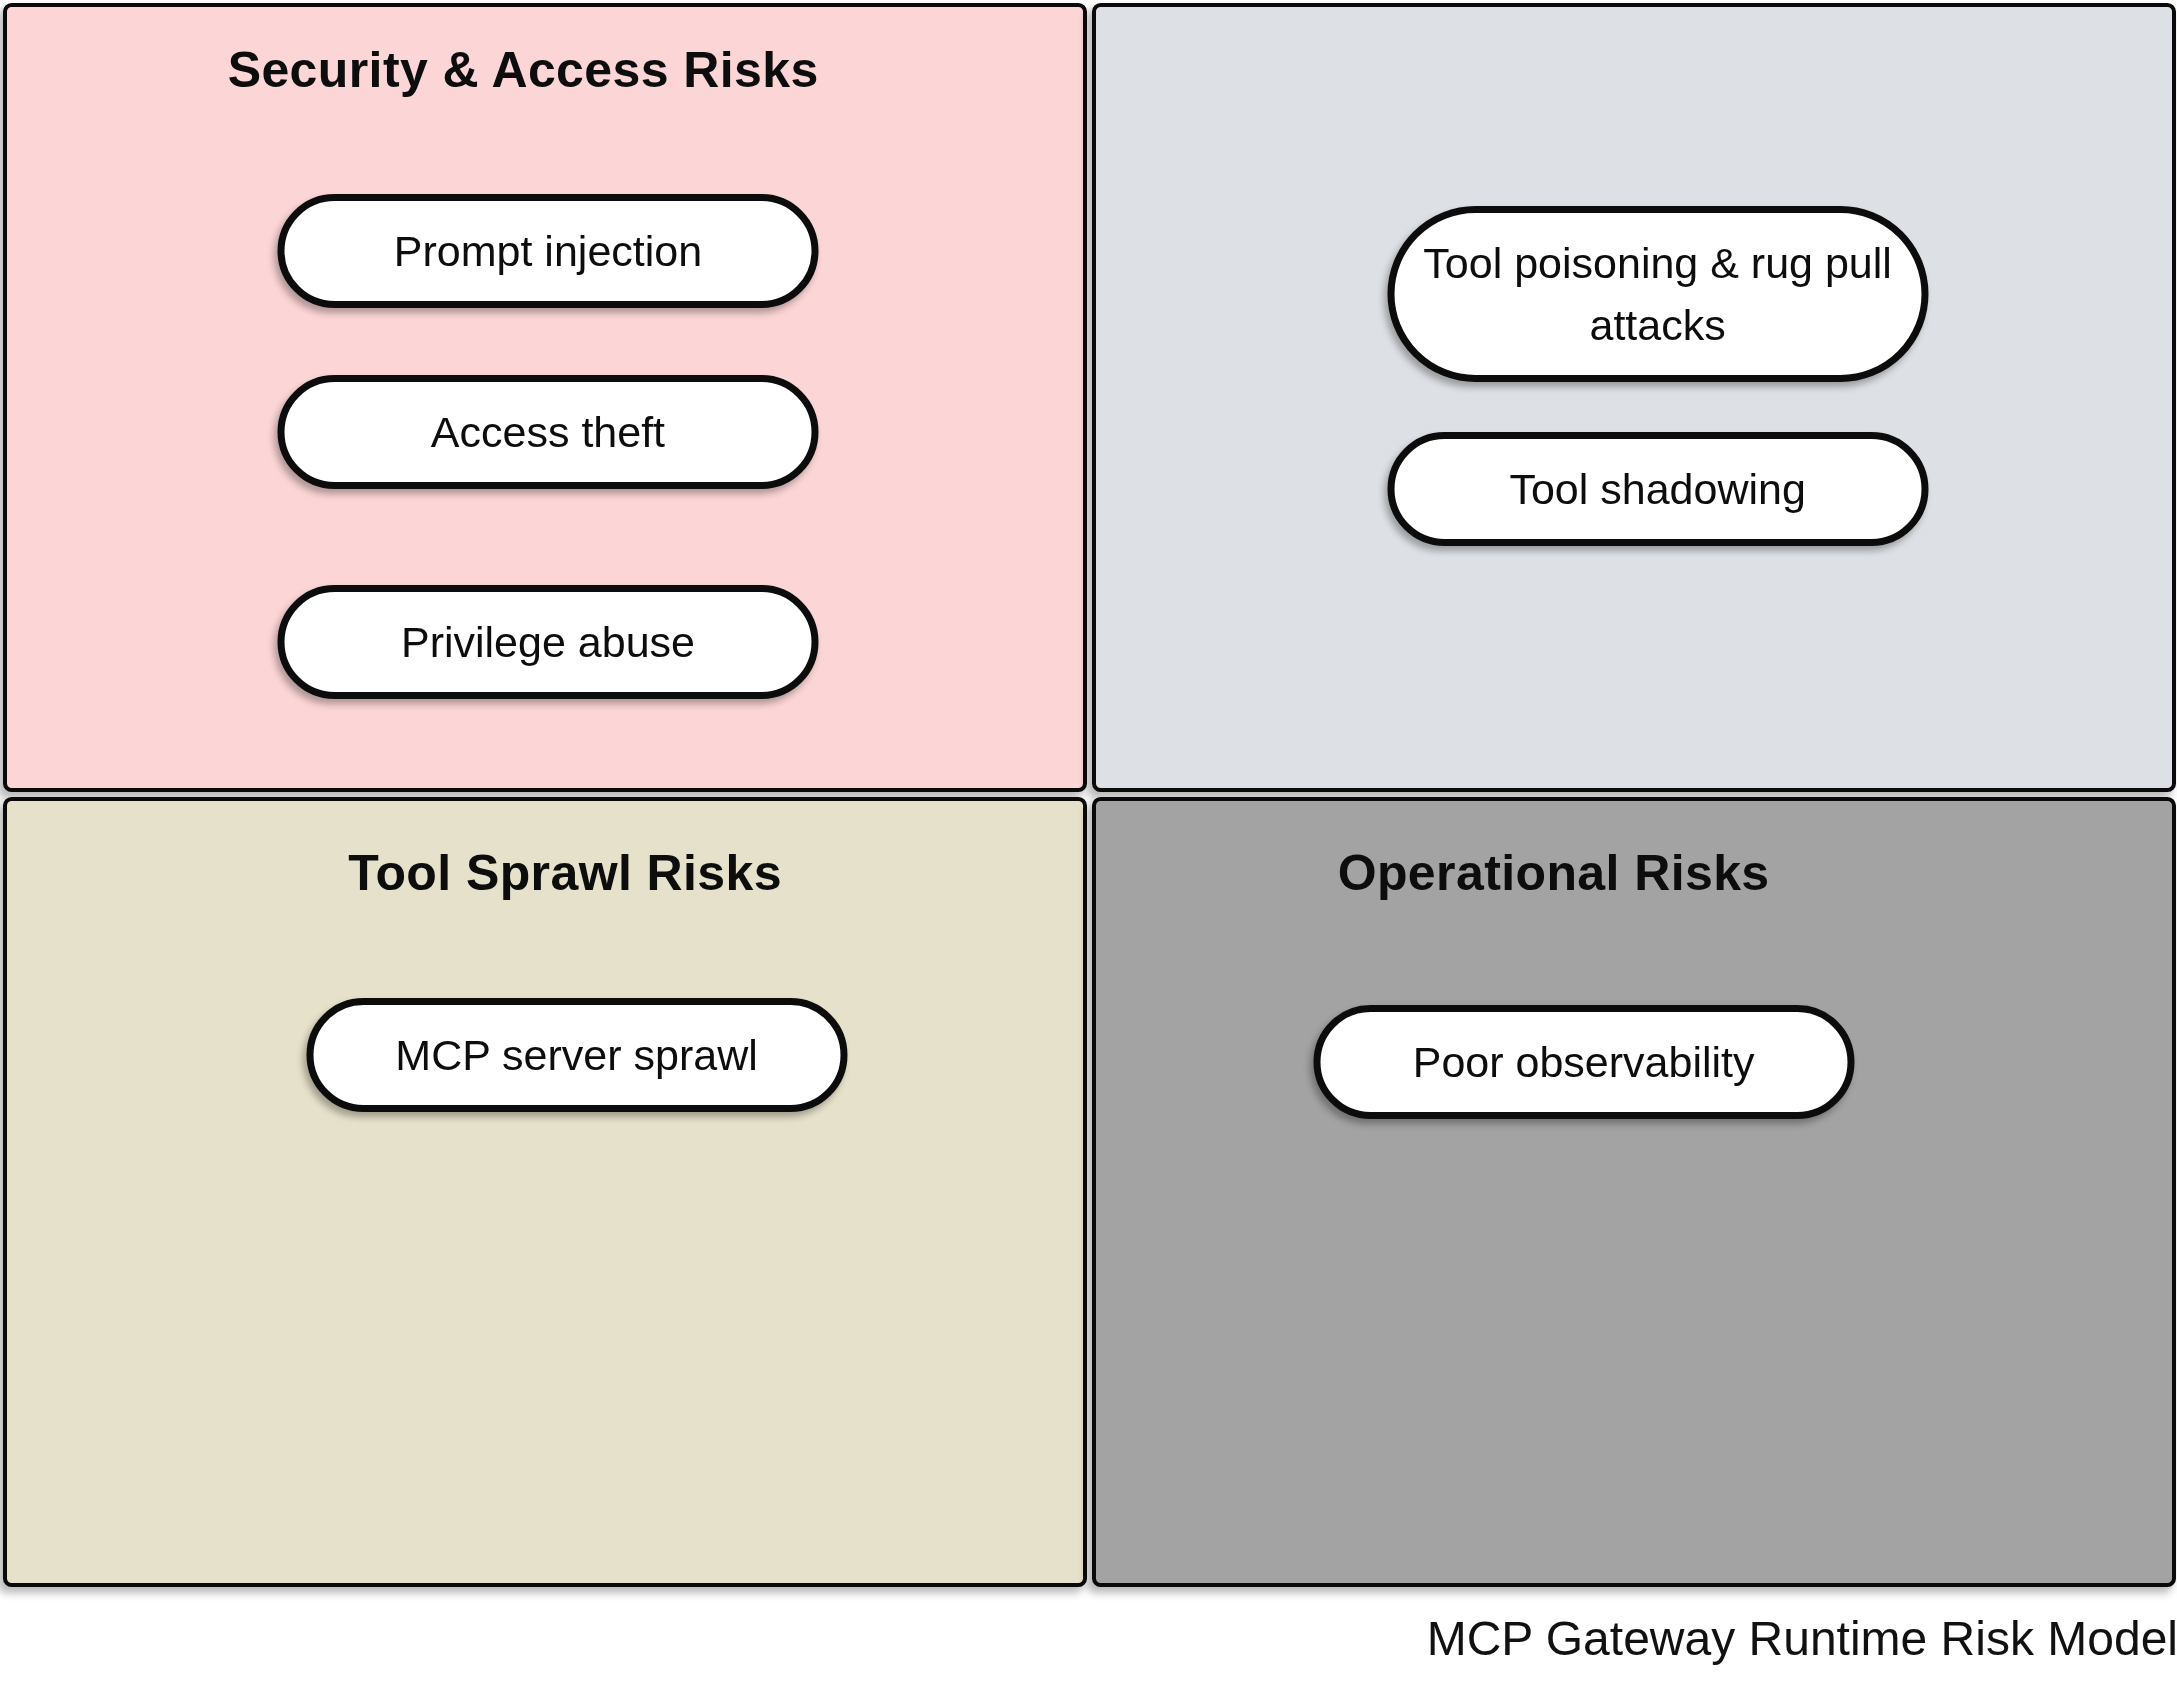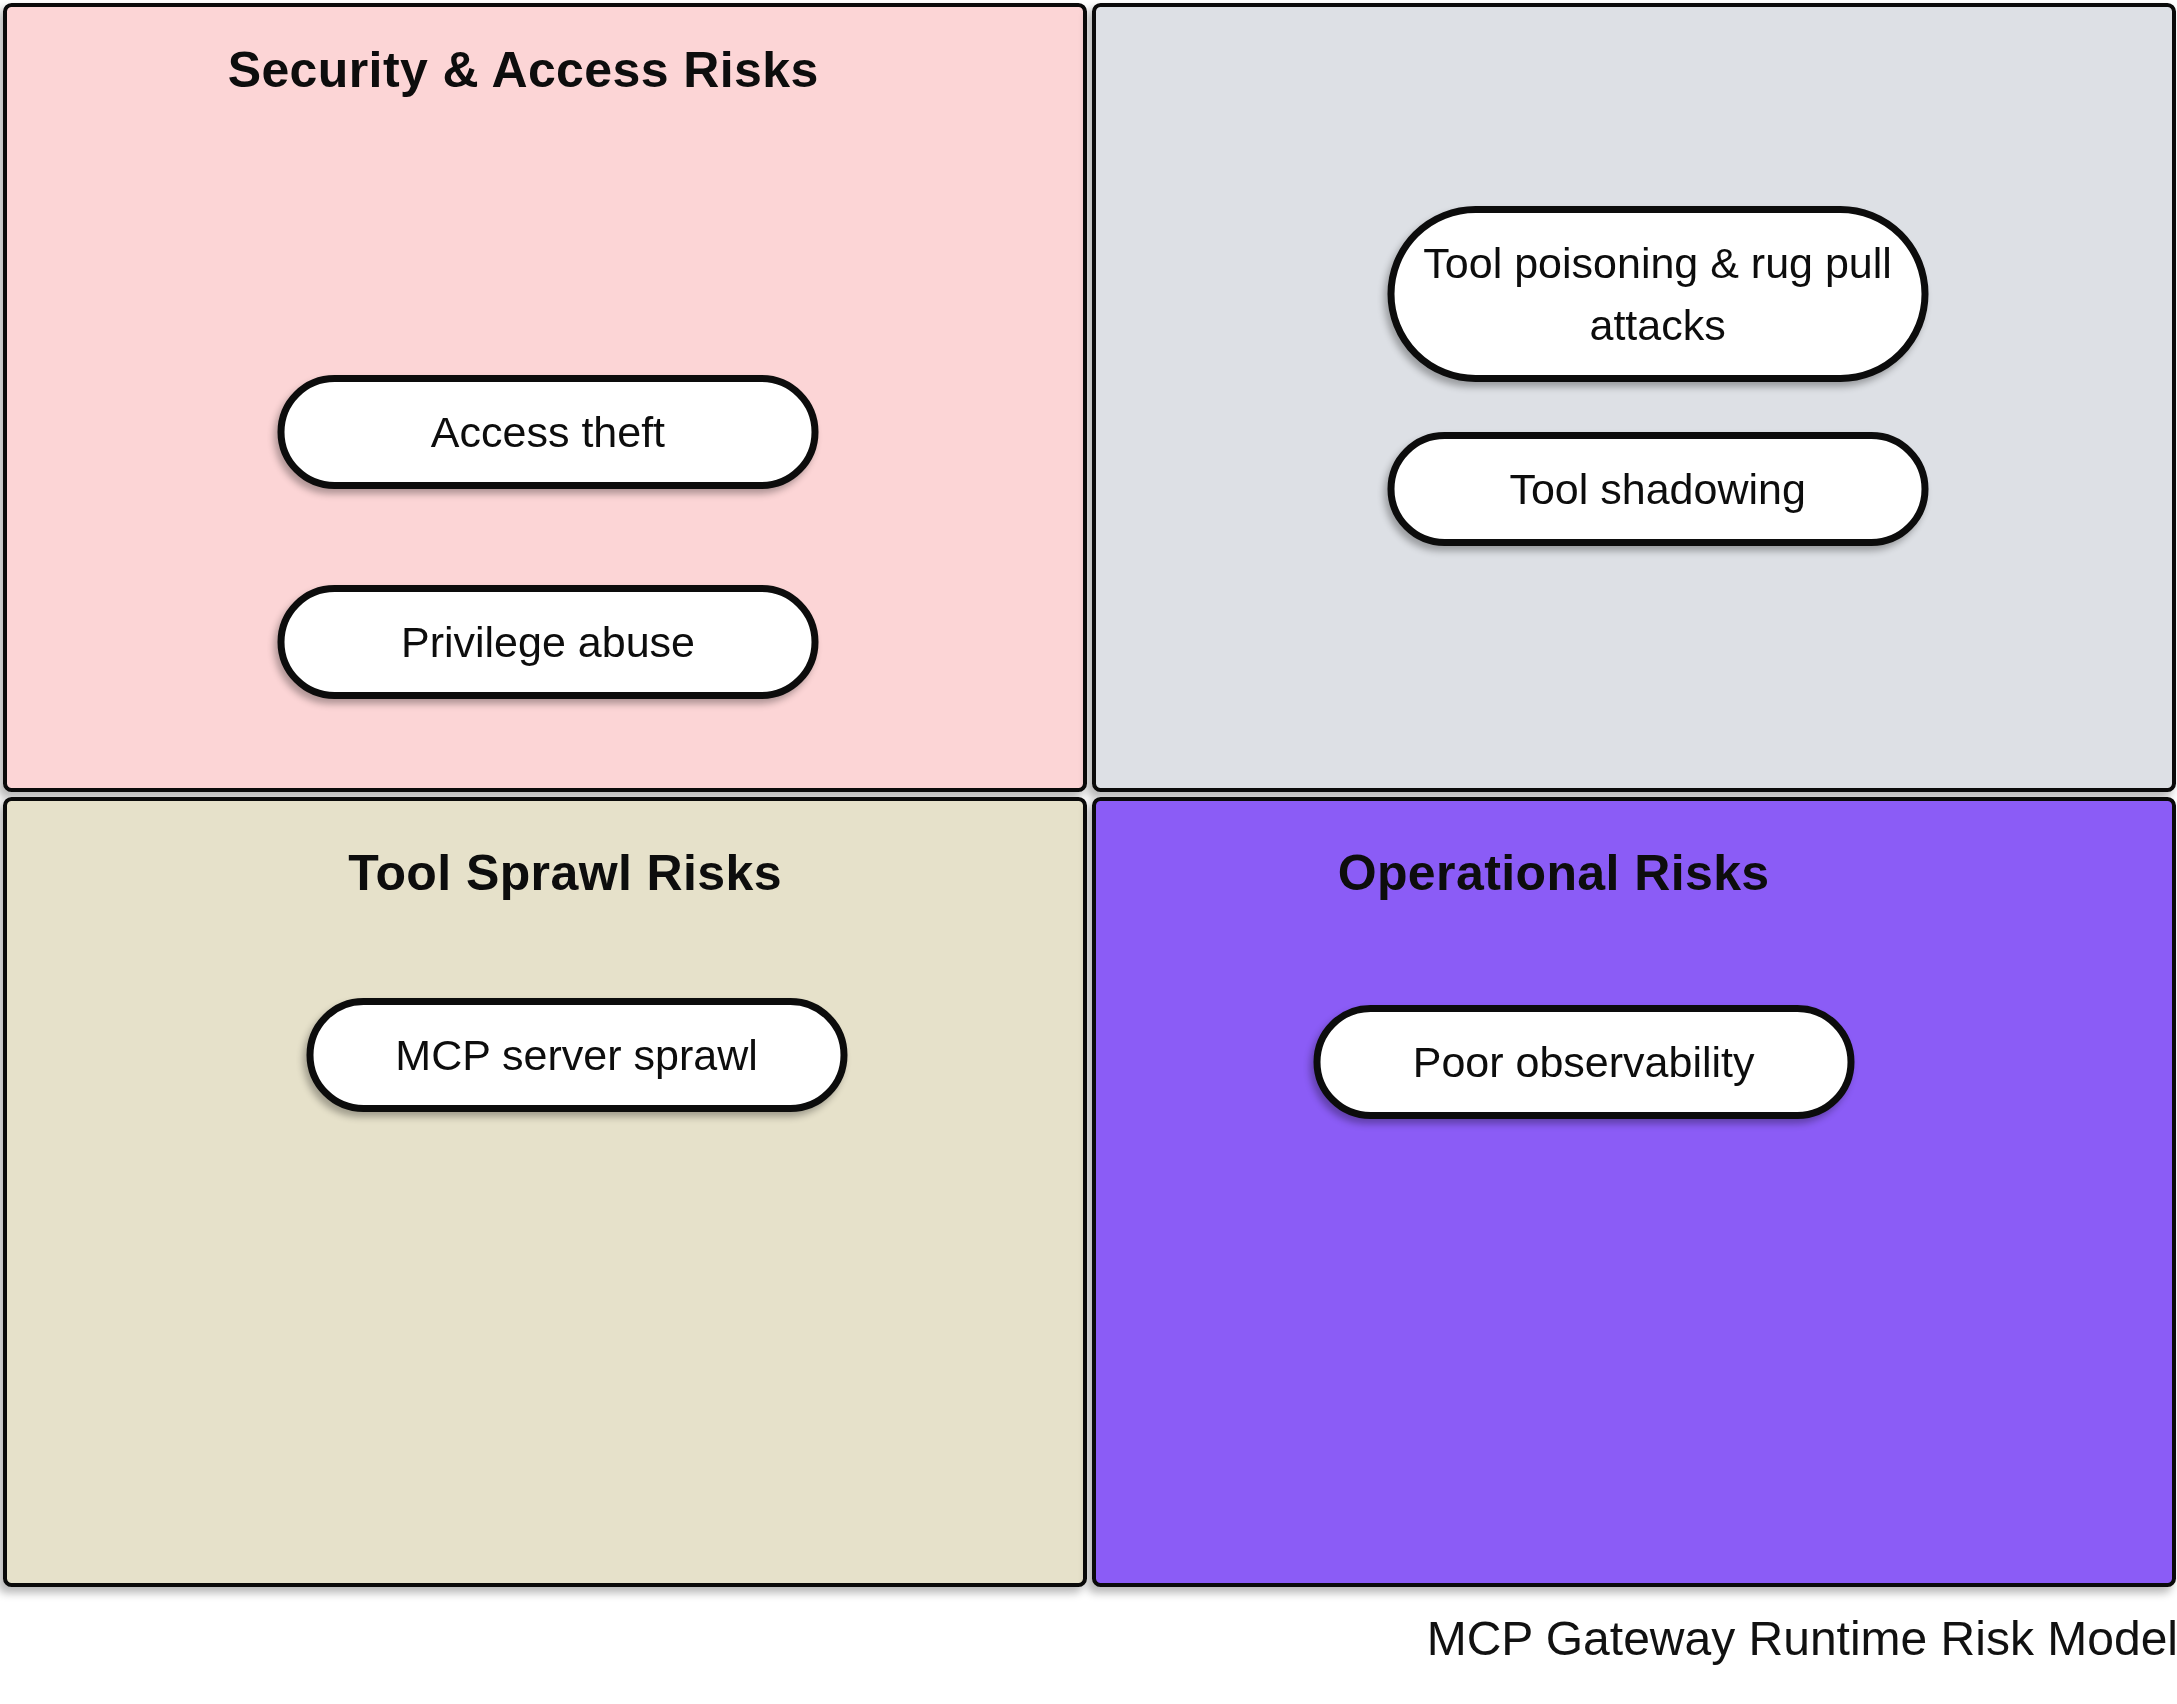--- a/index.html
+++ b/index.html
@@ -91,35 +91,36 @@
   }
 </style>
 </head>
 <body>
 
 <div class="canvas">
   <div class="grid">
 
     <section class="quadrant q-tl" style="background-color: rgb(252, 213, 214);">
       <h2>Security &amp; Access Risks</h2>
+      <div class="pill pill-1">Prompt injection</div>
       <div class="pill pill-2">Access theft</div>
       <div class="pill pill-3">Privilege abuse</div>
     </section>
 
     <section class="quadrant q-tr" style="background-color: rgb(221, 224, 229);">
       <div class="pill pill-1">Tool poisoning &amp; rug pull attacks</div>
       <div class="pill pill-2">Tool shadowing</div>
     </section>
 
     <section class="quadrant q-bl q-bottom" style="background-color: rgb(230, 225, 202); padding-left: 20px;">
       <h2>Tool Sprawl Risks</h2>
       <div class="pill pill-1">MCP server sprawl</div>
     </section>
 
-    <section class="quadrant q-br q-bottom" style="background-color: #8b5cf6;">
+    <section class="quadrant q-br q-bottom" style="background-color: #a3a3a3;">
       <h2>Operational Risks</h2>
       <div class="pill pill-1">Poor observability</div>
     </section>
 
   </div>
 
   <div class="caption">MCP Gateway Runtime Risk Model</div>
 </div>
 
 

